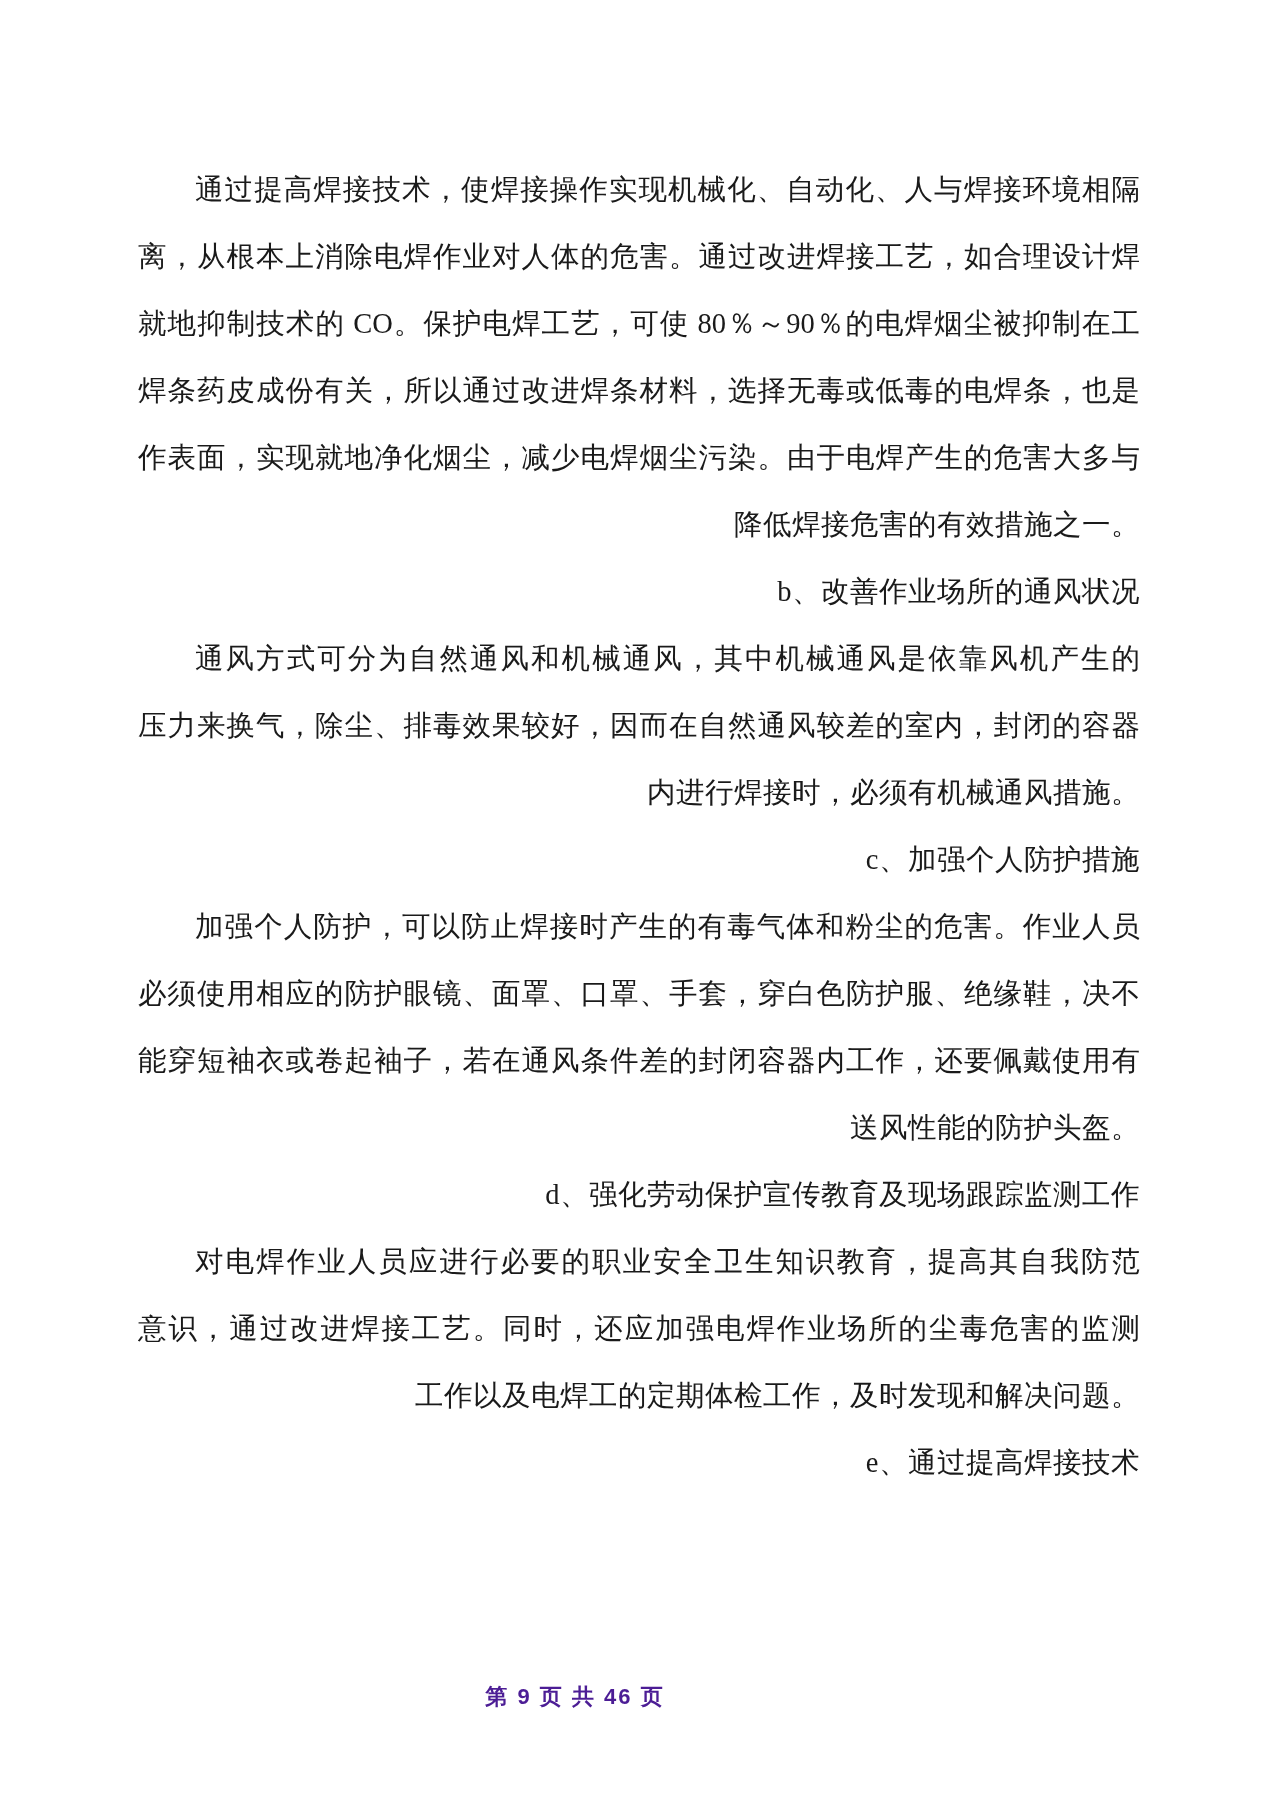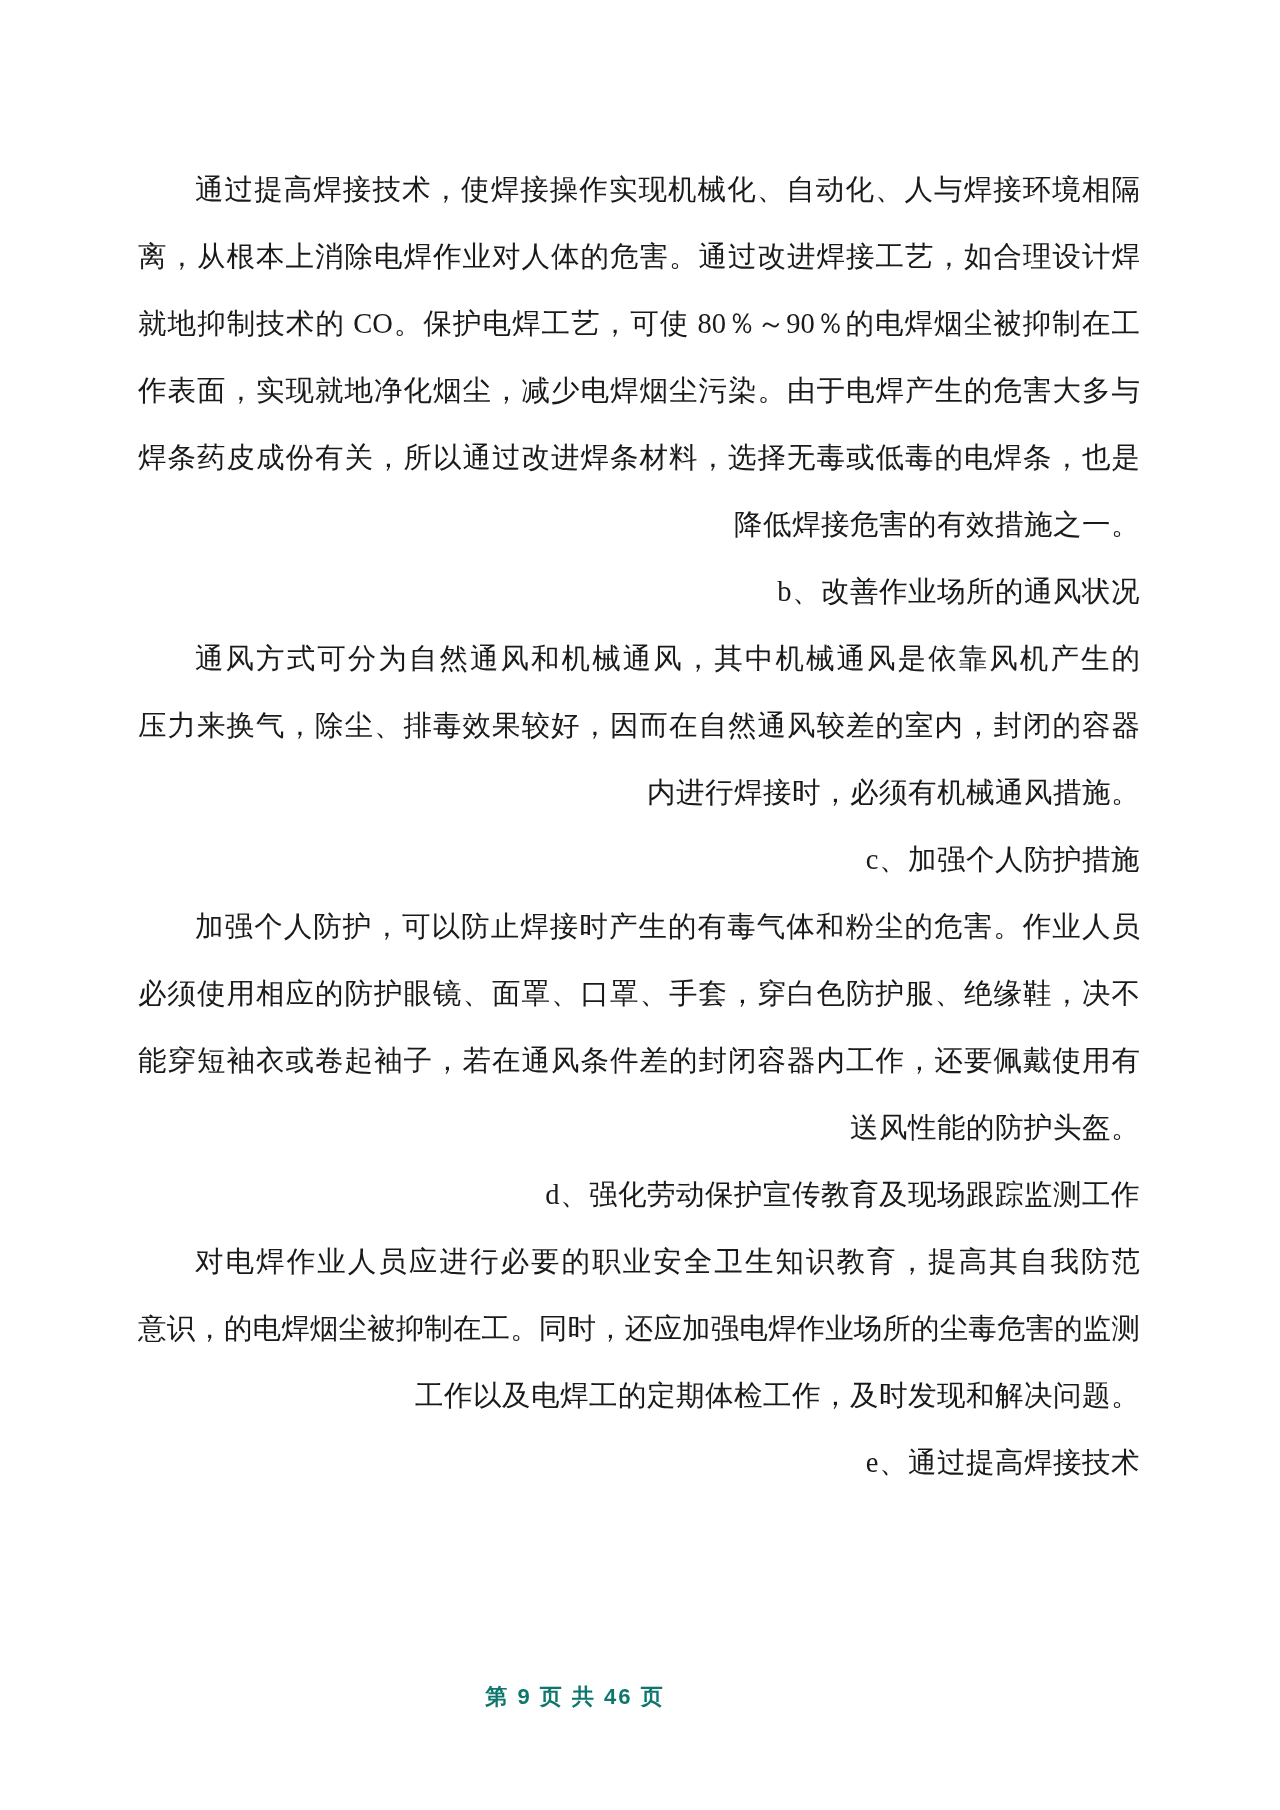--- a/index.html
+++ b/index.html
@@ -55,34 +55,34 @@
   }
 </style>
 </head>
 <body>
 
 <div class="page" style="background: rgb(255, 255, 255); color: rgb(26, 26, 26);">
   <div class="doc-body">
       <div class="line indent just">通过提高焊接技术，使焊接操作实现机械化、自动化、人与焊接环境相隔</div>
       <div class="line just">离，从根本上消除电焊作业对人体的危害。通过改进焊接工艺，如合理设计焊</div>
       <div class="line just">就地抑制技术的 CO。保护电焊工艺，可使 80％～90％的电焊烟尘被抑制在工</div>
+      <div class="line just">焊条药皮成份有关，所以通过改进焊条材料，选择无毒或低毒的电焊条，也是</div>
       <div class="line just">作表面，实现就地净化烟尘，减少电焊烟尘污染。由于电焊产生的危害大多与</div>
-      <div class="line just">焊条药皮成份有关，所以通过改进焊条材料，选择无毒或低毒的电焊条，也是</div>
       <div class="line">降低焊接危害的有效措施之一。</div>
       <div class="line indent">b、改善作业场所的通风状况</div>
       <div class="line indent just">通风方式可分为自然通风和机械通风，其中机械通风是依靠风机产生的</div>
       <div class="line just">压力来换气，除尘、排毒效果较好，因而在自然通风较差的室内，封闭的容器</div>
       <div class="line">内进行焊接时，必须有机械通风措施。</div>
       <div class="line indent">c、加强个人防护措施</div>
       <div class="line indent just">加强个人防护，可以防止焊接时产生的有毒气体和粉尘的危害。作业人员</div>
       <div class="line just">必须使用相应的防护眼镜、面罩、口罩、手套，穿白色防护服、绝缘鞋，决不</div>
       <div class="line just">能穿短袖衣或卷起袖子，若在通风条件差的封闭容器内工作，还要佩戴使用有</div>
       <div class="line">送风性能的防护头盔。</div>
       <div class="line indent">d、强化劳动保护宣传教育及现场跟踪监测工作</div>
       <div class="line indent just">对电焊作业人员应进行必要的职业安全卫生知识教育，提高其自我防范</div>
-      <div class="line just">意识，的电焊烟尘被抑制在工。同时，还应加强电焊作业场所的尘毒危害的监测</div>
+      <div class="line just">意识，通过改进焊接工艺。同时，还应加强电焊作业场所的尘毒危害的监测</div>
       <div class="line">工作以及电焊工的定期体检工作，及时发现和解决问题。</div>
       <div class="line indent">e、通过提高焊接技术</div>
     </div>
-  <div class="page-footer" style="color: #0f766e;">
+  <div class="page-footer" style="color: #4c1d95;">
     <span>第 9 页 共 46 页</span>
   </div>
 </div>
 
 </body></html>

